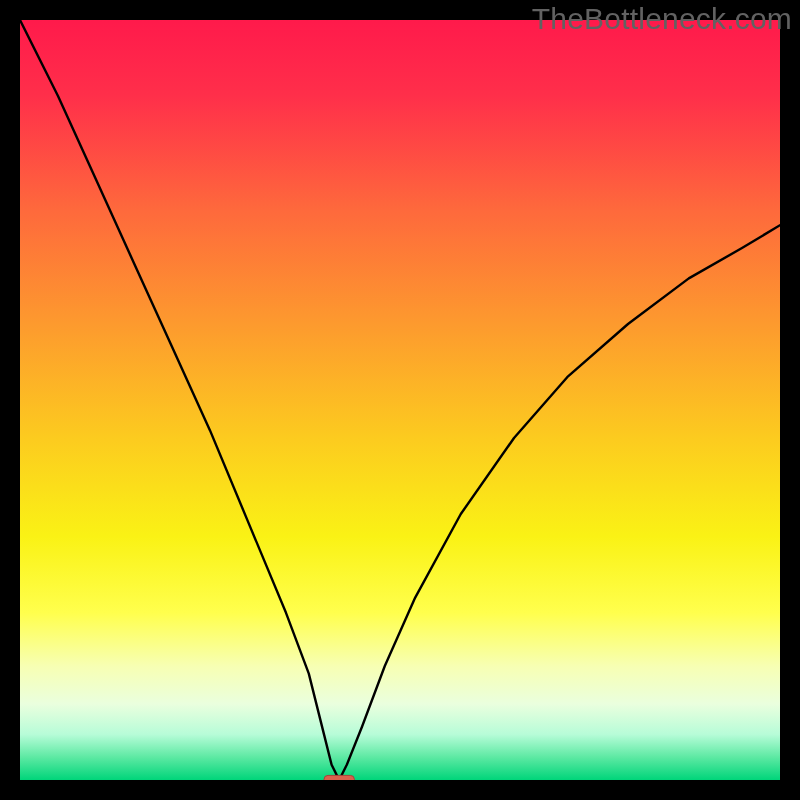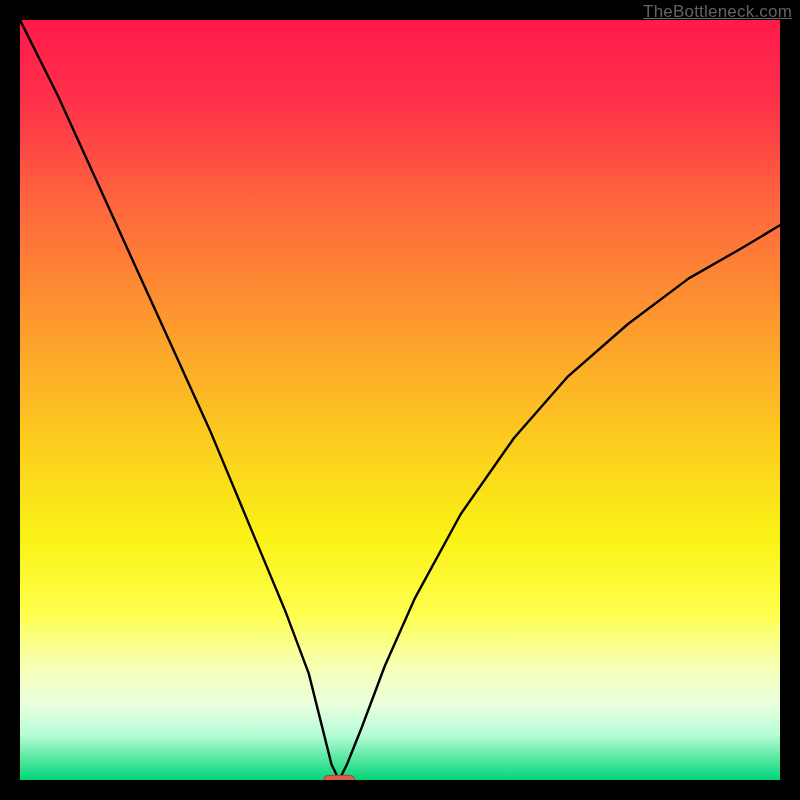--- a/index.html
+++ b/index.html
@@ -20,24 +20,23 @@
     background: #000;
   }
   svg {
     display: block;
   }
   .watermark {
     position: absolute;
     top: 2px;
     right: 8px;
     color: #626262;
-    font-size: 17px;
+    font-size: 30px;
     font-weight: 400;
     letter-spacing: 0.2px;
-    text-decoration: underline;
   }
 </style>
 </head>
 <body>
 
 <div class="frame">
   <svg id="chart-svg" width="760" height="760" viewBox="0 0 760 760">
     <defs>
       <linearGradient id="bg-grad" x1="0" y1="0" x2="0" y2="1">
           <stop offset="0%" stop-color="#ff1a4b"></stop>

